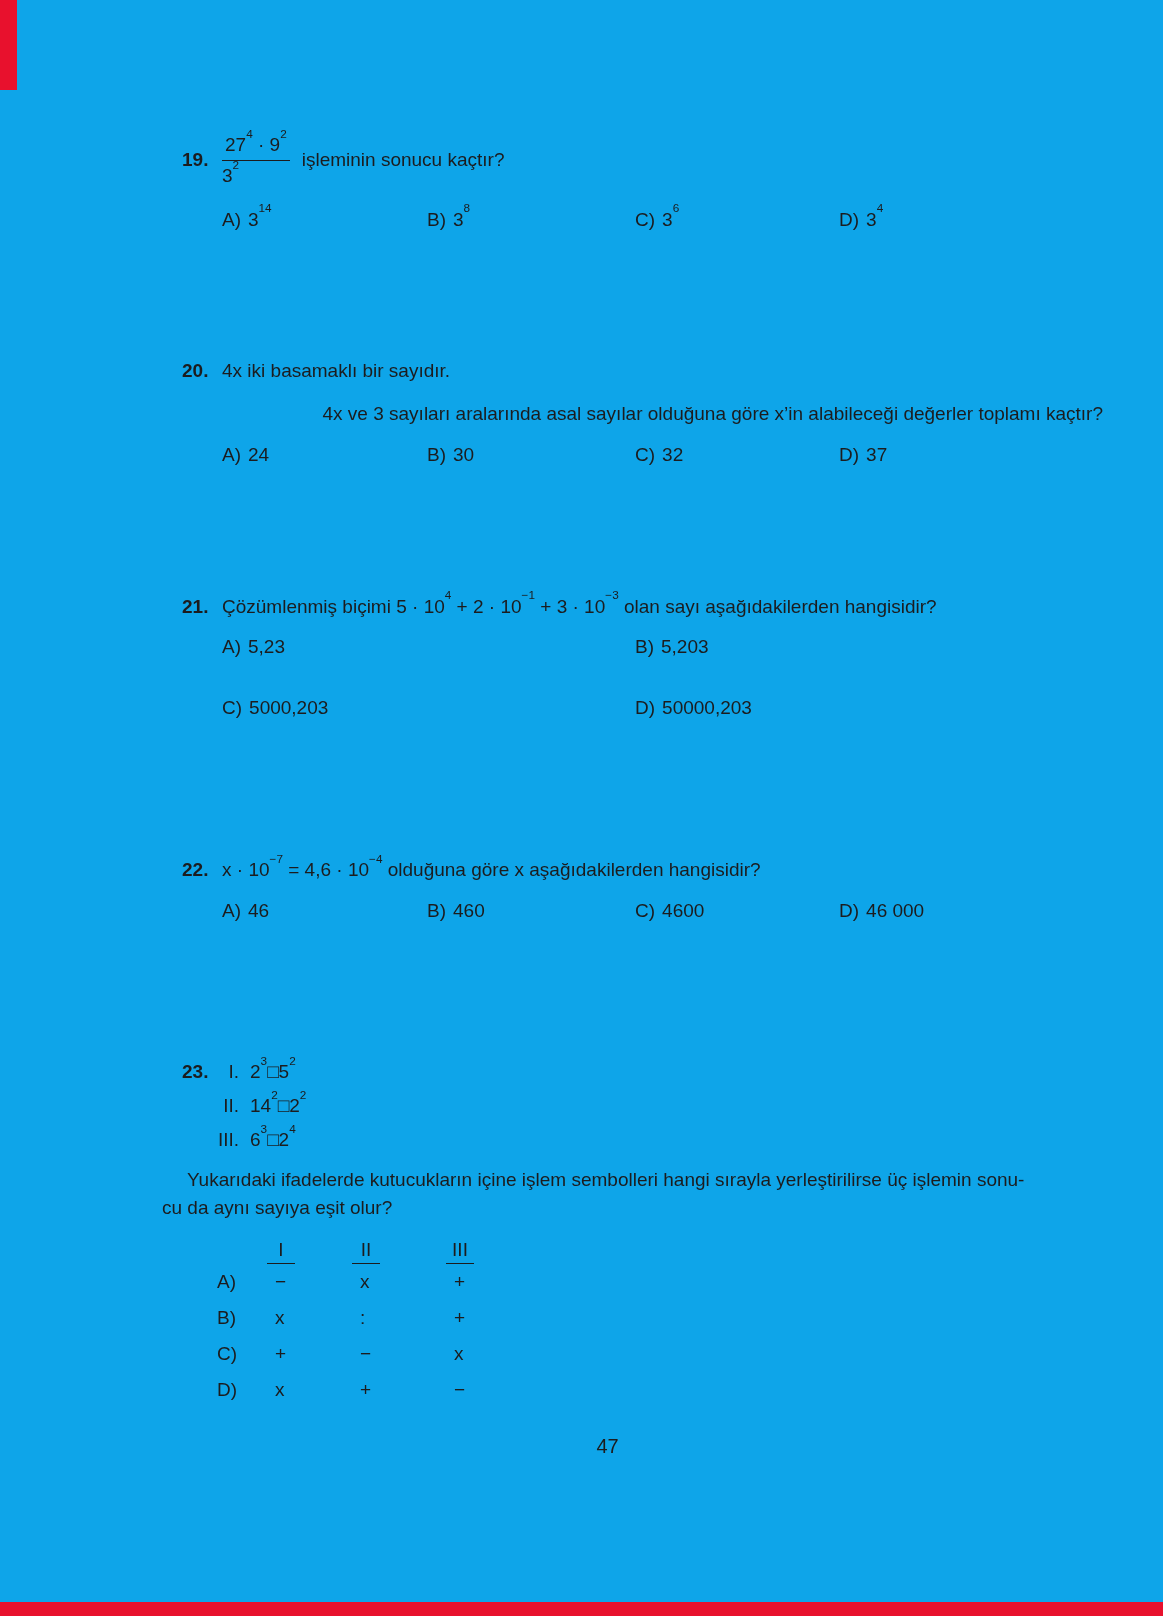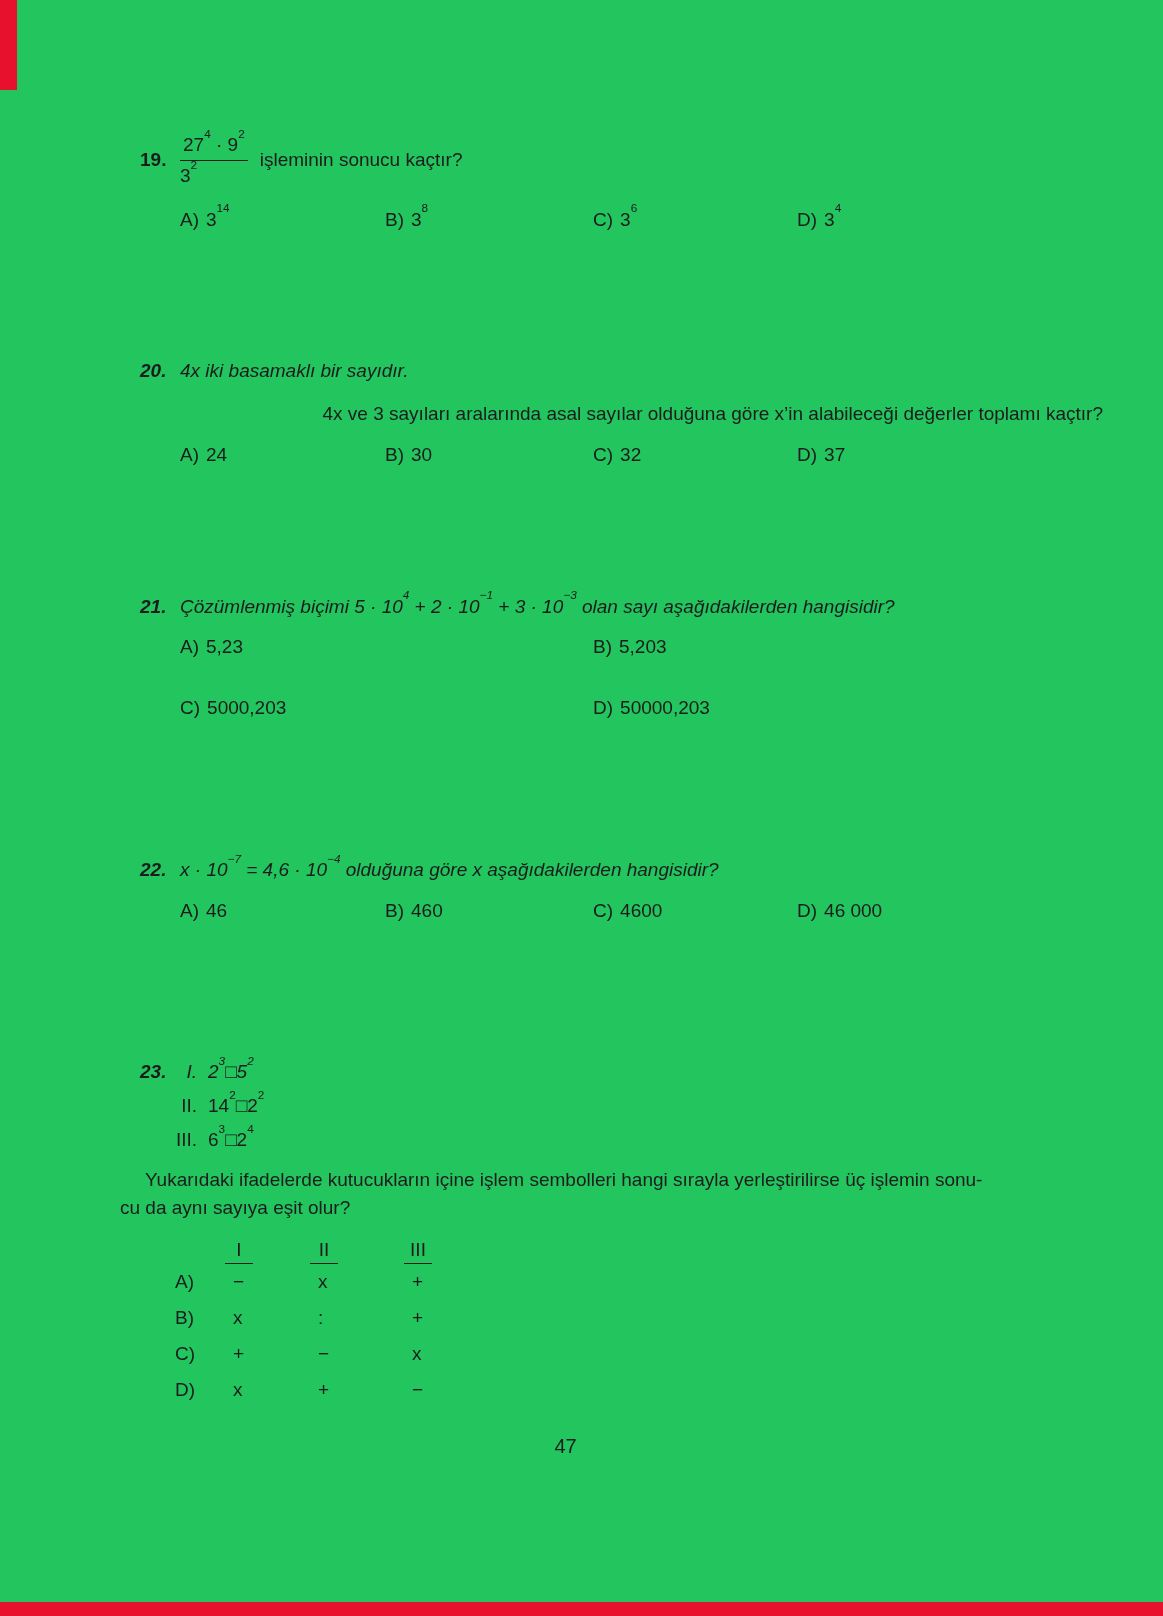--- a/index.html
+++ b/index.html
@@ -2,31 +2,31 @@
 <html lang="tr"><head>
 <meta charset="utf-8">
 <style>
   * { margin:0; padding:0; box-sizing:border-box; }
   html,body { background:#ffffff; }
   body {
     width:1163px; height:1616px;
     font-family:"Liberation Sans","DejaVu Sans",sans-serif;
     color:#1c1c1e;
   }
-  .sheet { position:relative; width:1163px; height:1616px; background:#22c55e; overflow:hidden; }
+  .sheet { position:relative; width:1163px; height:1616px; background:#0ea5e9; overflow:hidden;padding-left:42px; }
 
   .accent-left   { position:absolute; top:0; left:0; width:17px; height:90px; background:#e8112d; }
   .accent-bottom { position:absolute; bottom:0; left:0; width:100%; height:14px; background:#e8112d; }
 
   .content { padding:133px 60px 0 140px; font-size:19px; line-height:1.25; }
 
   .question { }
   .q-row { display:flex; }
   .q-row.center { align-items:center; }
-  .q-row.baseline { align-items:baseline;font-style:italic; }
+  .q-row.baseline { align-items:baseline; }
   .q-num { flex:0 0 40px; font-weight:700; }
   .q-body { margin-left:40px; }
   .q-line { margin-top:19px;text-align:right; }
 
   
   .fraction { display:inline-block; text-align:left; margin-right:12px; }
   .frac-num { display:block; padding:0 3px 3px; border-bottom:1.6px solid #1c1c1e; }
   .frac-den { display:block; padding-top:3px; }
 
   sup { font-size:62%; line-height:0; position:relative; top:-0.5em; }

